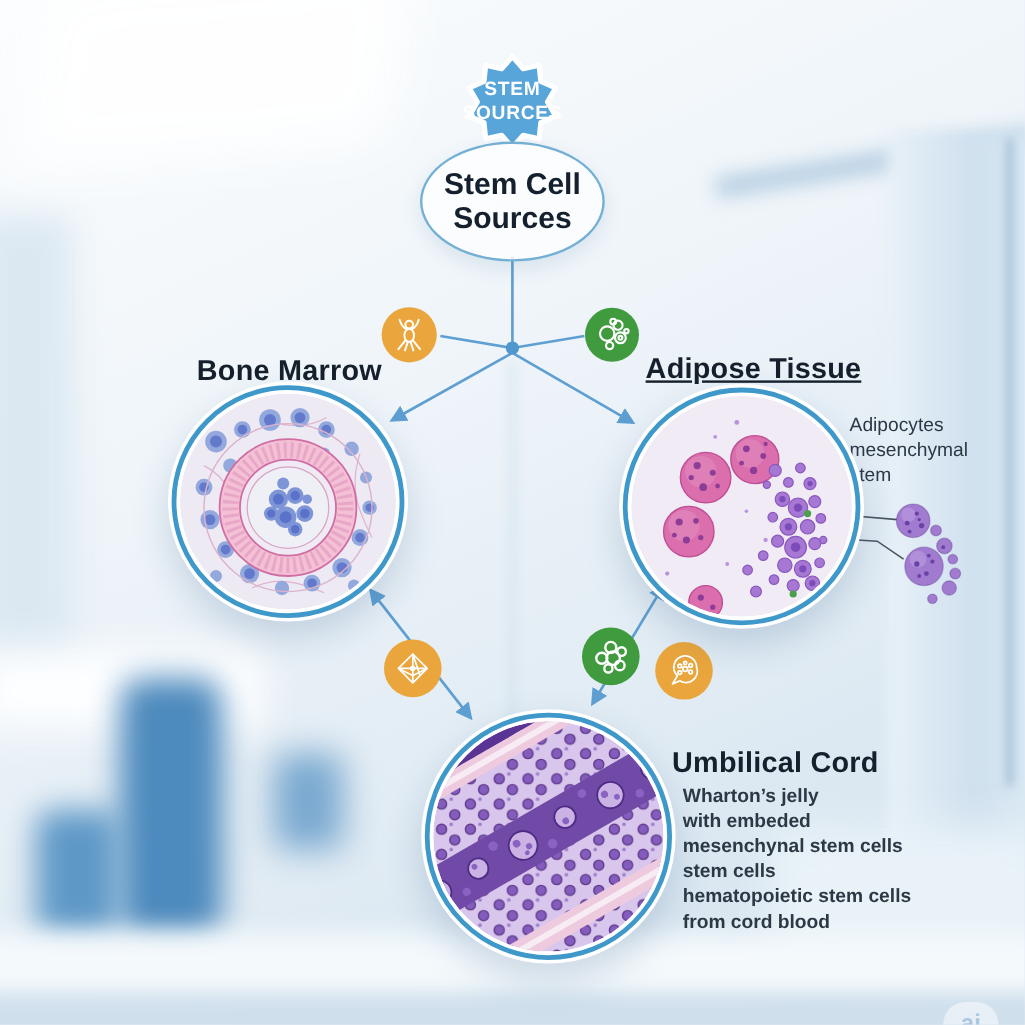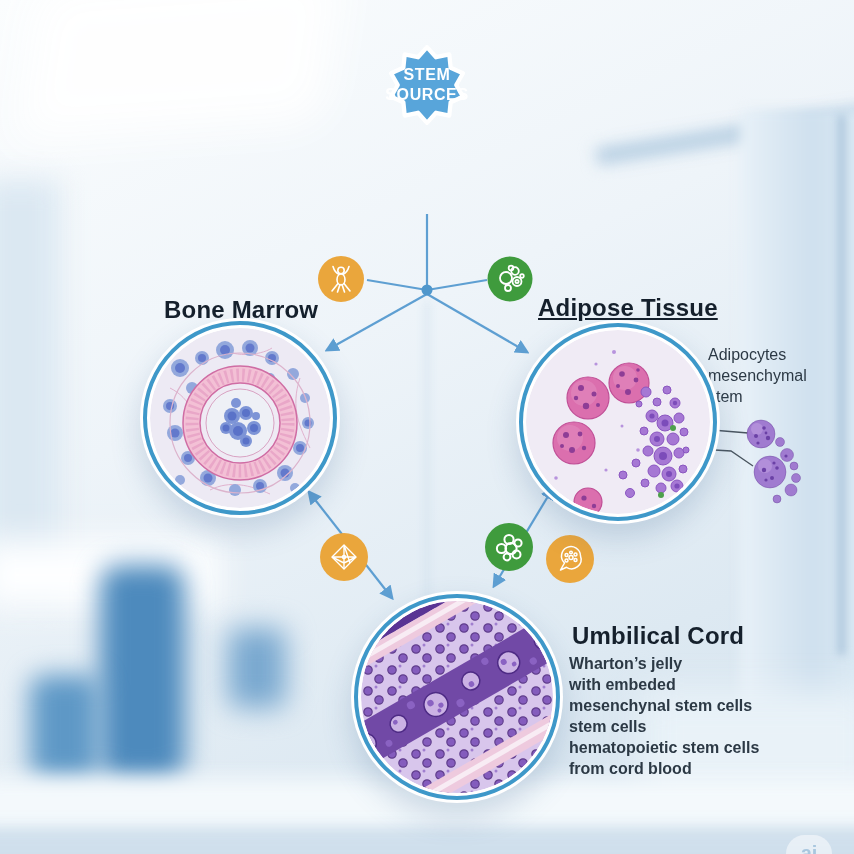--- a/index.html
+++ b/index.html
@@ -100,20 +100,22 @@
       </g>
     </g>
   </svg>
 
   <svg class="badge-wrap" viewBox="0 0 100 100">
     <polygon points="50,6 60.5,17.7 75.9,14.4 77.5,30 91.8,36.4 84,50 91.8,63.6 77.5,70 75.9,85.6 60.5,82.3 50,94 39.5,82.3 24.1,85.6 22.5,70 8.2,63.6 16,50 8.2,36.4 22.5,30 24.1,14.4 39.5,17.7" fill="#58a5da" stroke="#ffffff" stroke-width="5" stroke-linejoin="round"></polygon>
   </svg>
   <div class="badge-text preline">STEM
 SOURCES</div>
 
+  <div class="oval preline">Stem Cell
+Sources</div>
 
   <svg class="icon" style="left:317px;top:255px;" width="48" height="48" viewBox="-24 -24 48 48">
     <circle r="23" fill="#eaa63c"></circle>
     <g stroke="#fff" stroke-width="1.6" fill="none" stroke-linecap="round">
       <circle cx="0" cy="-8.5" r="3.2"></circle>
       <path d="M-2,-4.5 C-5,-6 -7,-9 -8,-12.5"></path>
       <path d="M2,-4.5 C5,-6 7,-9 8,-12.5"></path>
       <ellipse cx="0" cy="0.5" rx="4" ry="5.5"></ellipse>
       <path d="M-3,4.5 L-9,12"></path>
         <path d="M-1,5.5 L-3.5,13"></path>
@@ -163,21 +165,21 @@
         <circle cx="5.5" cy="1" r="1.5"></circle>
         <circle cx="1" cy="-6.5" r="1.3"></circle>
     </g>
   </svg>
 
   <div class="node-label" style="left:164px;top:296px;">Bone Marrow</div>
   <div class="node-label" style="left:538px;top:294px;text-decoration:underline;">Adipose Tissue</div>
   <div class="body-text preline" style="left:708px;top:344px;">Adipocytes
 mesenchymal
 stem</div>
-  <div class="node-label" style="left:560px;top:622px;margin-left:12px;">Umbilical Cord</div>
+  <div class="node-label" style="left:560px;top:622px;">Umbilical Cord</div>
   <div class="body-text preline" style="left:569px;top:653px;font-weight:bold;">Wharton’s jelly
 with embeded
 mesenchynal stem cells
 stem cells
 hematopoietic stem cells
 from cord blood</div>
 
   <div class="photo" style="left:140px;top:318px;">
     <div class="photo-ring">
       <svg width="180" height="180" viewBox="0 0 180 180">

